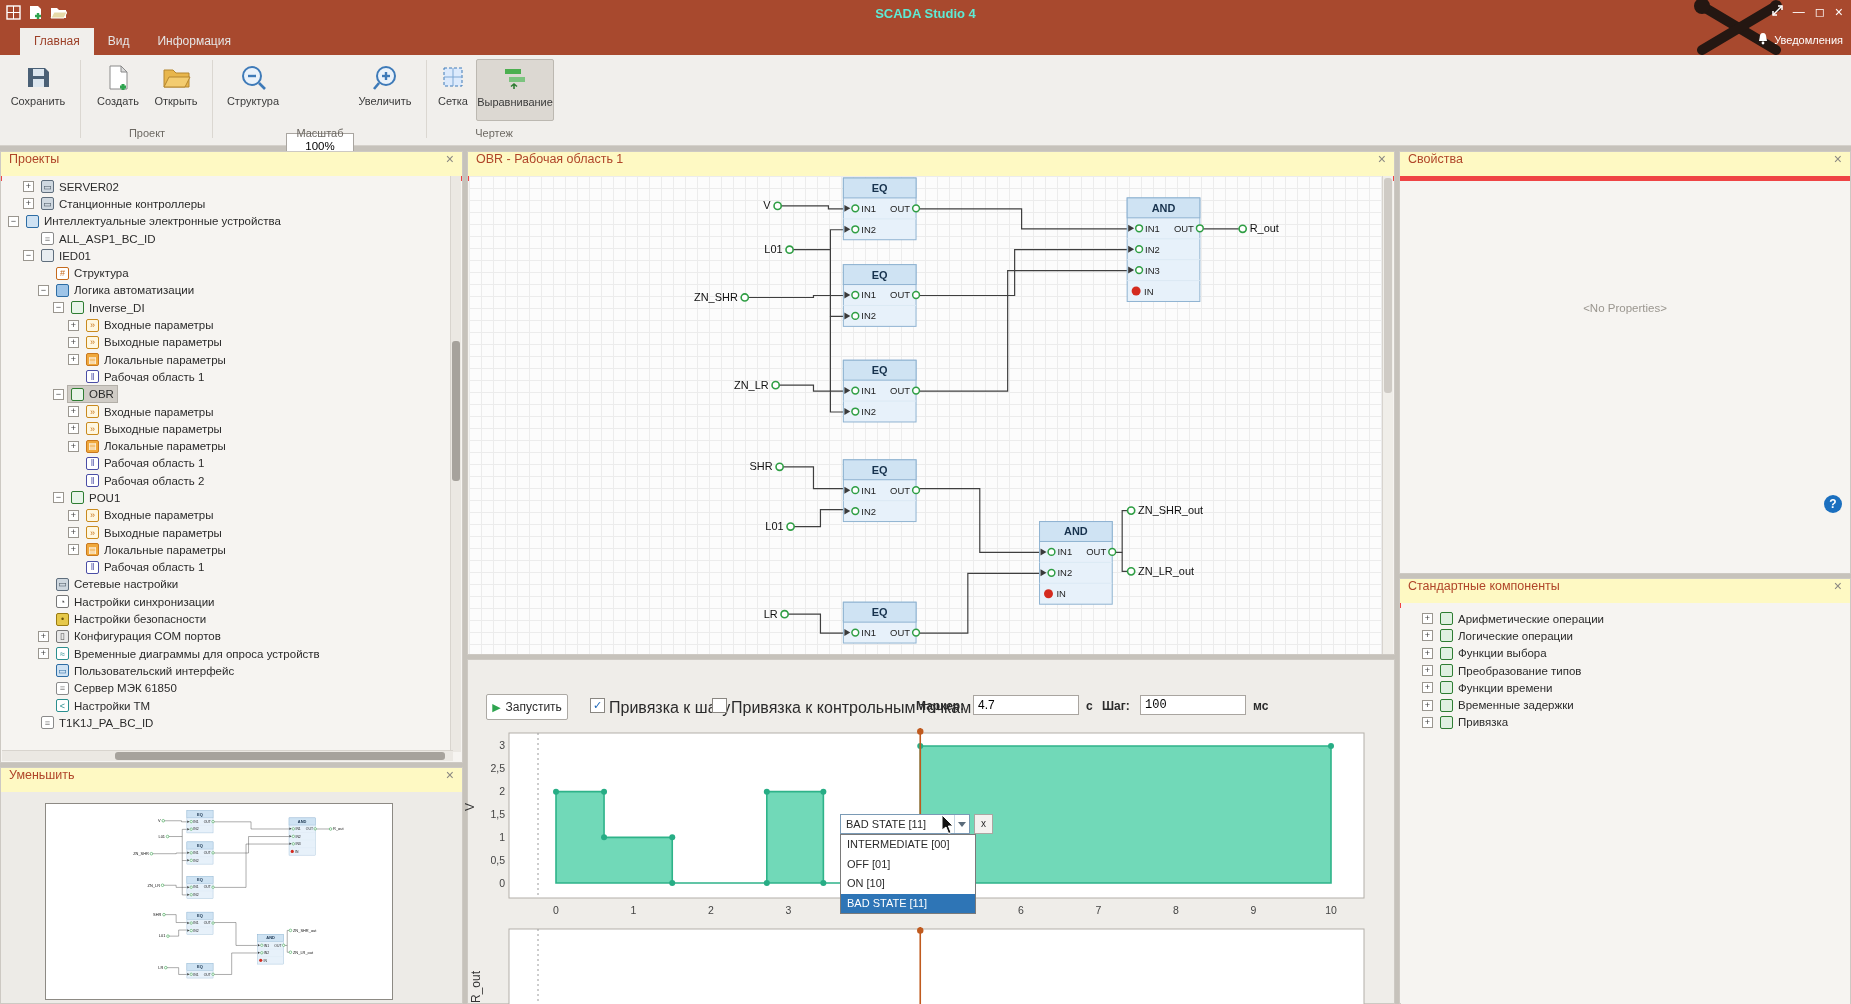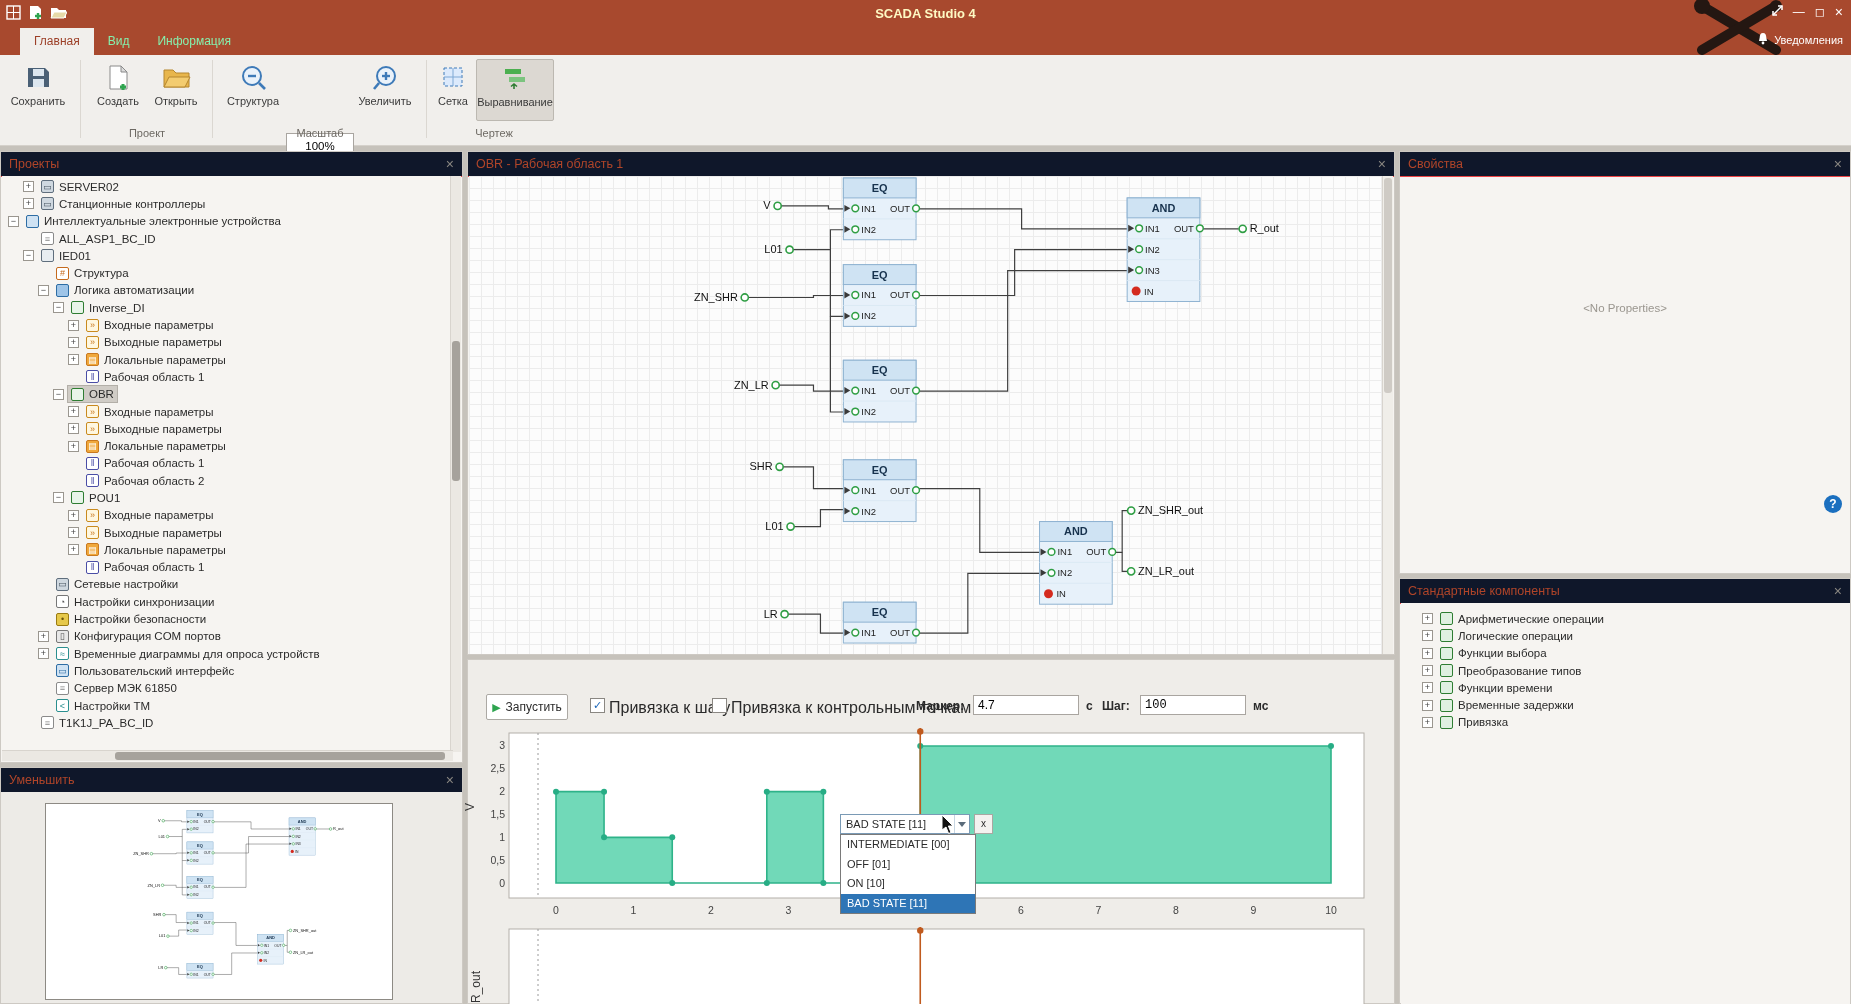--- a/index.html
+++ b/index.html
@@ -1,42 +1,42 @@
 <!DOCTYPE html>
 <html><head>
 <meta charset="utf-8">
 <style>
   html,body{margin:0;padding:0;background:#c6c2bb}
   #app{position:relative;width:1851px;height:1004px;background:#c6c2bb;font-family:"Liberation Sans",sans-serif;overflow:hidden;color:#2b2b2b}
   svg{font-family:"Liberation Sans",sans-serif}
 
   
   #titlebar{position:absolute;left:0;top:0;width:1851px;height:28px;background:#a8492e}
-  #title{position:absolute;left:0;top:0;width:100%;text-align:center;line-height:28px;color:#fef9c3;font-size:13px;font-weight:bold}
+  #title{position:absolute;left:0;top:0;width:100%;text-align:center;line-height:28px;color:#5eead4;font-size:13px;font-weight:bold}
   .tb-icons{position:absolute;left:6px;top:5px;display:flex;gap:7px;z-index:3}
   #tabrow{position:absolute;left:0;top:28px;width:1851px;height:27px;background:#a8492e}
-  .tab{display:inline-block;padding:0 14px;line-height:27px;font-size:12px;color:#86efac;vertical-align:top}
+  .tab{display:inline-block;padding:0 14px;line-height:27px;font-size:12px;color:#e5e5e5;vertical-align:top}
   .tab.active{background:#f1efec;color:#9c3f27}
   #corner{position:absolute;right:0;top:0;width:170px;height:55px;z-index:2}
   #winctrls{position:absolute;right:8px;top:4px;display:flex;gap:10px;align-items:center;color:#fff;font-size:12px}
   #notif{position:absolute;right:8px;top:32px;display:flex;gap:5px;align-items:center;color:#fff;font-size:11px}
   #tools-emblem{position:absolute;right:58px;top:0}
 
   
   #ribbon{position:absolute;left:0;top:55px;width:1851px;height:90px;background:#f1efec;border-bottom:1px solid #d5d1cb}
   .rbtn{position:absolute;display:flex;flex-direction:column;align-items:center;font-size:11px;color:#3b3b3b;text-align:center}
   .rbtn .ric{height:36px;display:flex;align-items:center;justify-content:center}
   .rbtn.pressed{background:#dcd8d2;border:1px solid #bcb8b1;border-radius:2px}
   .rsep{position:absolute;top:5px;height:78px;width:1px;background:#dbd7d1}
   .rgrouplabel{position:absolute;font-size:11px;color:#6d6963;text-align:center}
   #zoom-box{position:absolute;left:286px;top:78px;width:62px;height:22px;border:1px solid #a9a5a0;background:#fff;font-size:11.5px;text-align:center;font-family:"Liberation Sans",sans-serif}
 
   
   .panel{position:absolute;background:#f6f4f1;border:1px solid #cdc9c3;box-sizing:border-box}
-  .phdr{height:24px;background:#0f172a;display:flex;align-items:center;justify-content:space-between;padding:0 8px;border-bottom:1px solid #ef4444}
+  .phdr{height:24px;background:#fef9c3;display:flex;align-items:flex-start;justify-content:space-between;padding:0 8px;border-bottom:5px solid #ef4444}
   .phdr .t{color:#b04529;font-size:12.5px}
   .phdr .x{color:#8a8782;font-size:14px;line-height:14px}
 
   
   .tree{position:absolute;overflow:hidden;background:#f6f4f1}
   .trow{display:flex;align-items:center;height:17.3px;font-size:11.5px;white-space:nowrap}
   .texp{width:11px;height:11px;box-sizing:border-box;border:1px solid #9a968f;background:#fff;font-size:9px;line-height:9px;text-align:center;color:#444;margin-right:4px;flex:none}
   .texp.hid{visibility:hidden}
   .tic{width:13px;height:13px;box-sizing:border-box;margin-right:5px;flex:none;display:flex;align-items:center;justify-content:center;font-size:9px;border-radius:2px}
   .tcontent{display:flex;align-items:center;height:16px;padding:0 3px}

